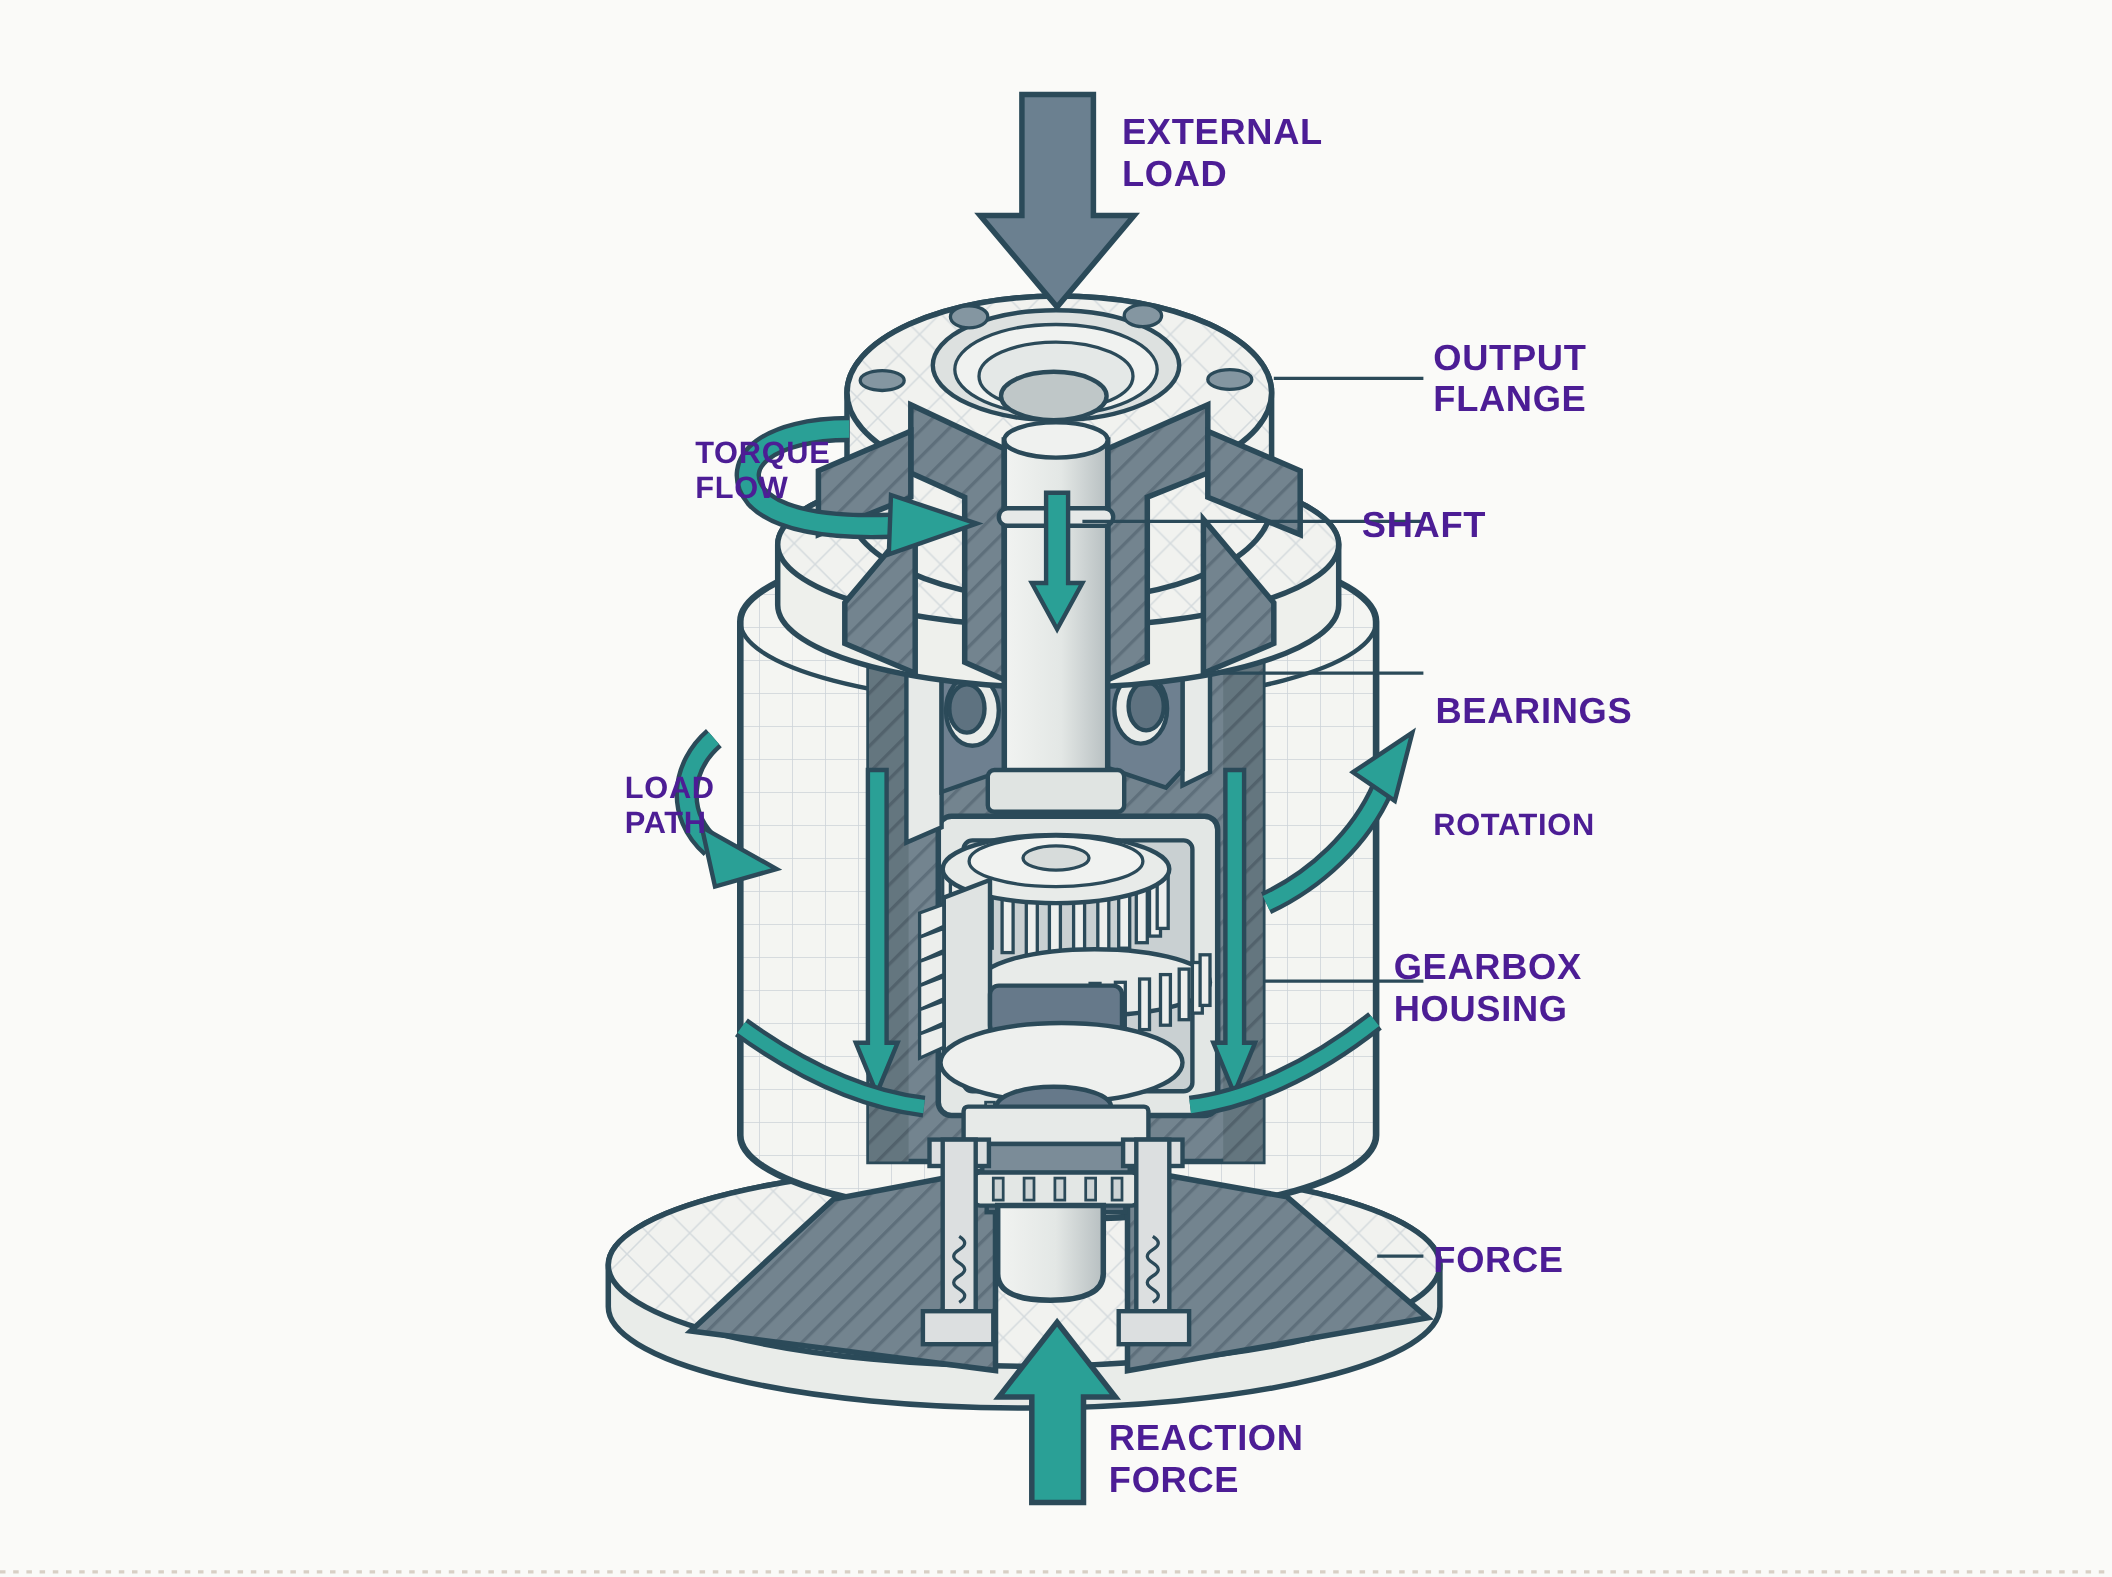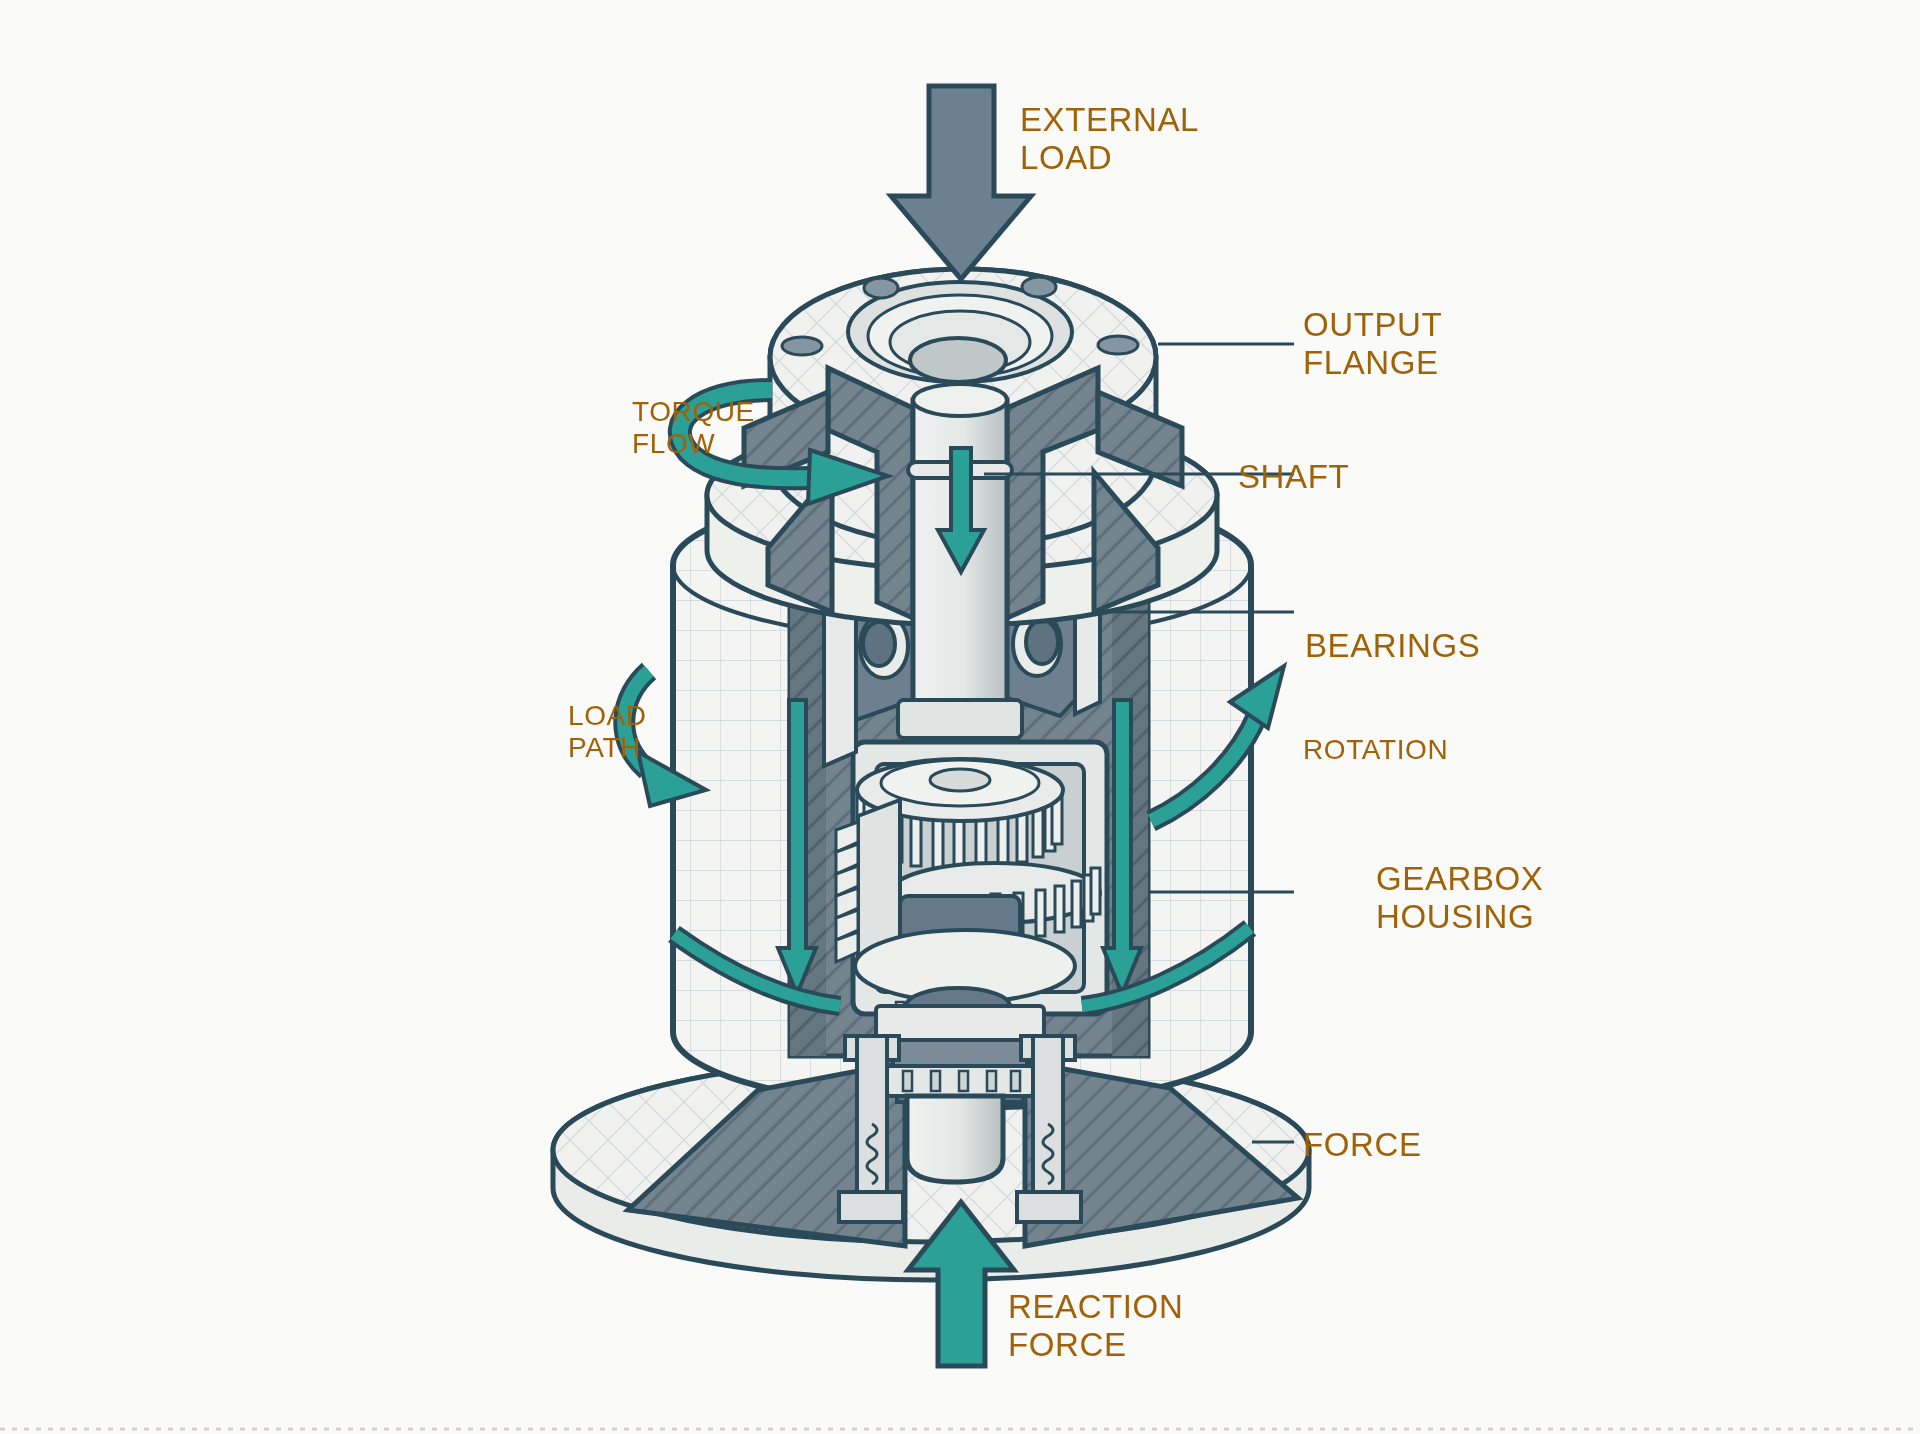--- a/index.html
+++ b/index.html
@@ -1,19 +1,19 @@
 <!DOCTYPE html>
 <html><head>
 <meta charset="utf-8">
 <style>
   html,body{margin:0;padding:0;background:#fafaf8;}
   #stage{position:relative;width:1920px;height:1434px;background:#fafaf8;overflow:hidden;
          font-family:"Liberation Sans",sans-serif;}
   #stage svg{position:absolute;left:0;top:0;}
-  .label{position:absolute;font-weight:normal;color:#a16207;white-space:pre-line;
+  .label{position:absolute;font-weight:bold;color:#4c1d95;white-space:pre-line;
          letter-spacing:.6px;line-height:1.16;font-family:"Liberation Sans",sans-serif;}
   .lg{font-size:33px;}
   .sm{font-size:28px;line-height:1.14;}
 </style>
 </head>
 <body>
 
 <div id="stage">
 <svg width="1920" height="1434" viewBox="0 0 1920 1434">
   <defs>
@@ -252,18 +252,18 @@
 LOAD</div>
   <div class="label lg" style="left:1303px;top:306px;">OUTPUT
 FLANGE</div>
   <div class="label lg" style="left:1238px;top:458px;">SHAFT</div>
   <div class="label lg" style="left:1305px;top:627px;">BEARINGS</div>
   <div class="label sm" style="left:632px;top:396px;">TORQUE
 FLOW</div>
   <div class="label sm" style="left:568px;top:700px;">LOAD
 PATH</div>
   <div class="label sm" style="left:1303px;top:734px;">ROTATION</div>
-  <div class="label lg" style="left:1376px;top:860px;">GEARBOX
+  <div class="label lg" style="left:1267px;top:860px;">GEARBOX
 HOUSING</div>
   <div class="label lg" style="left:1303px;top:1126px;">FORCE</div>
   <div class="label lg" style="left:1008px;top:1288px;">REACTION
 FORCE</div>
 </div>
 
 </body></html>

